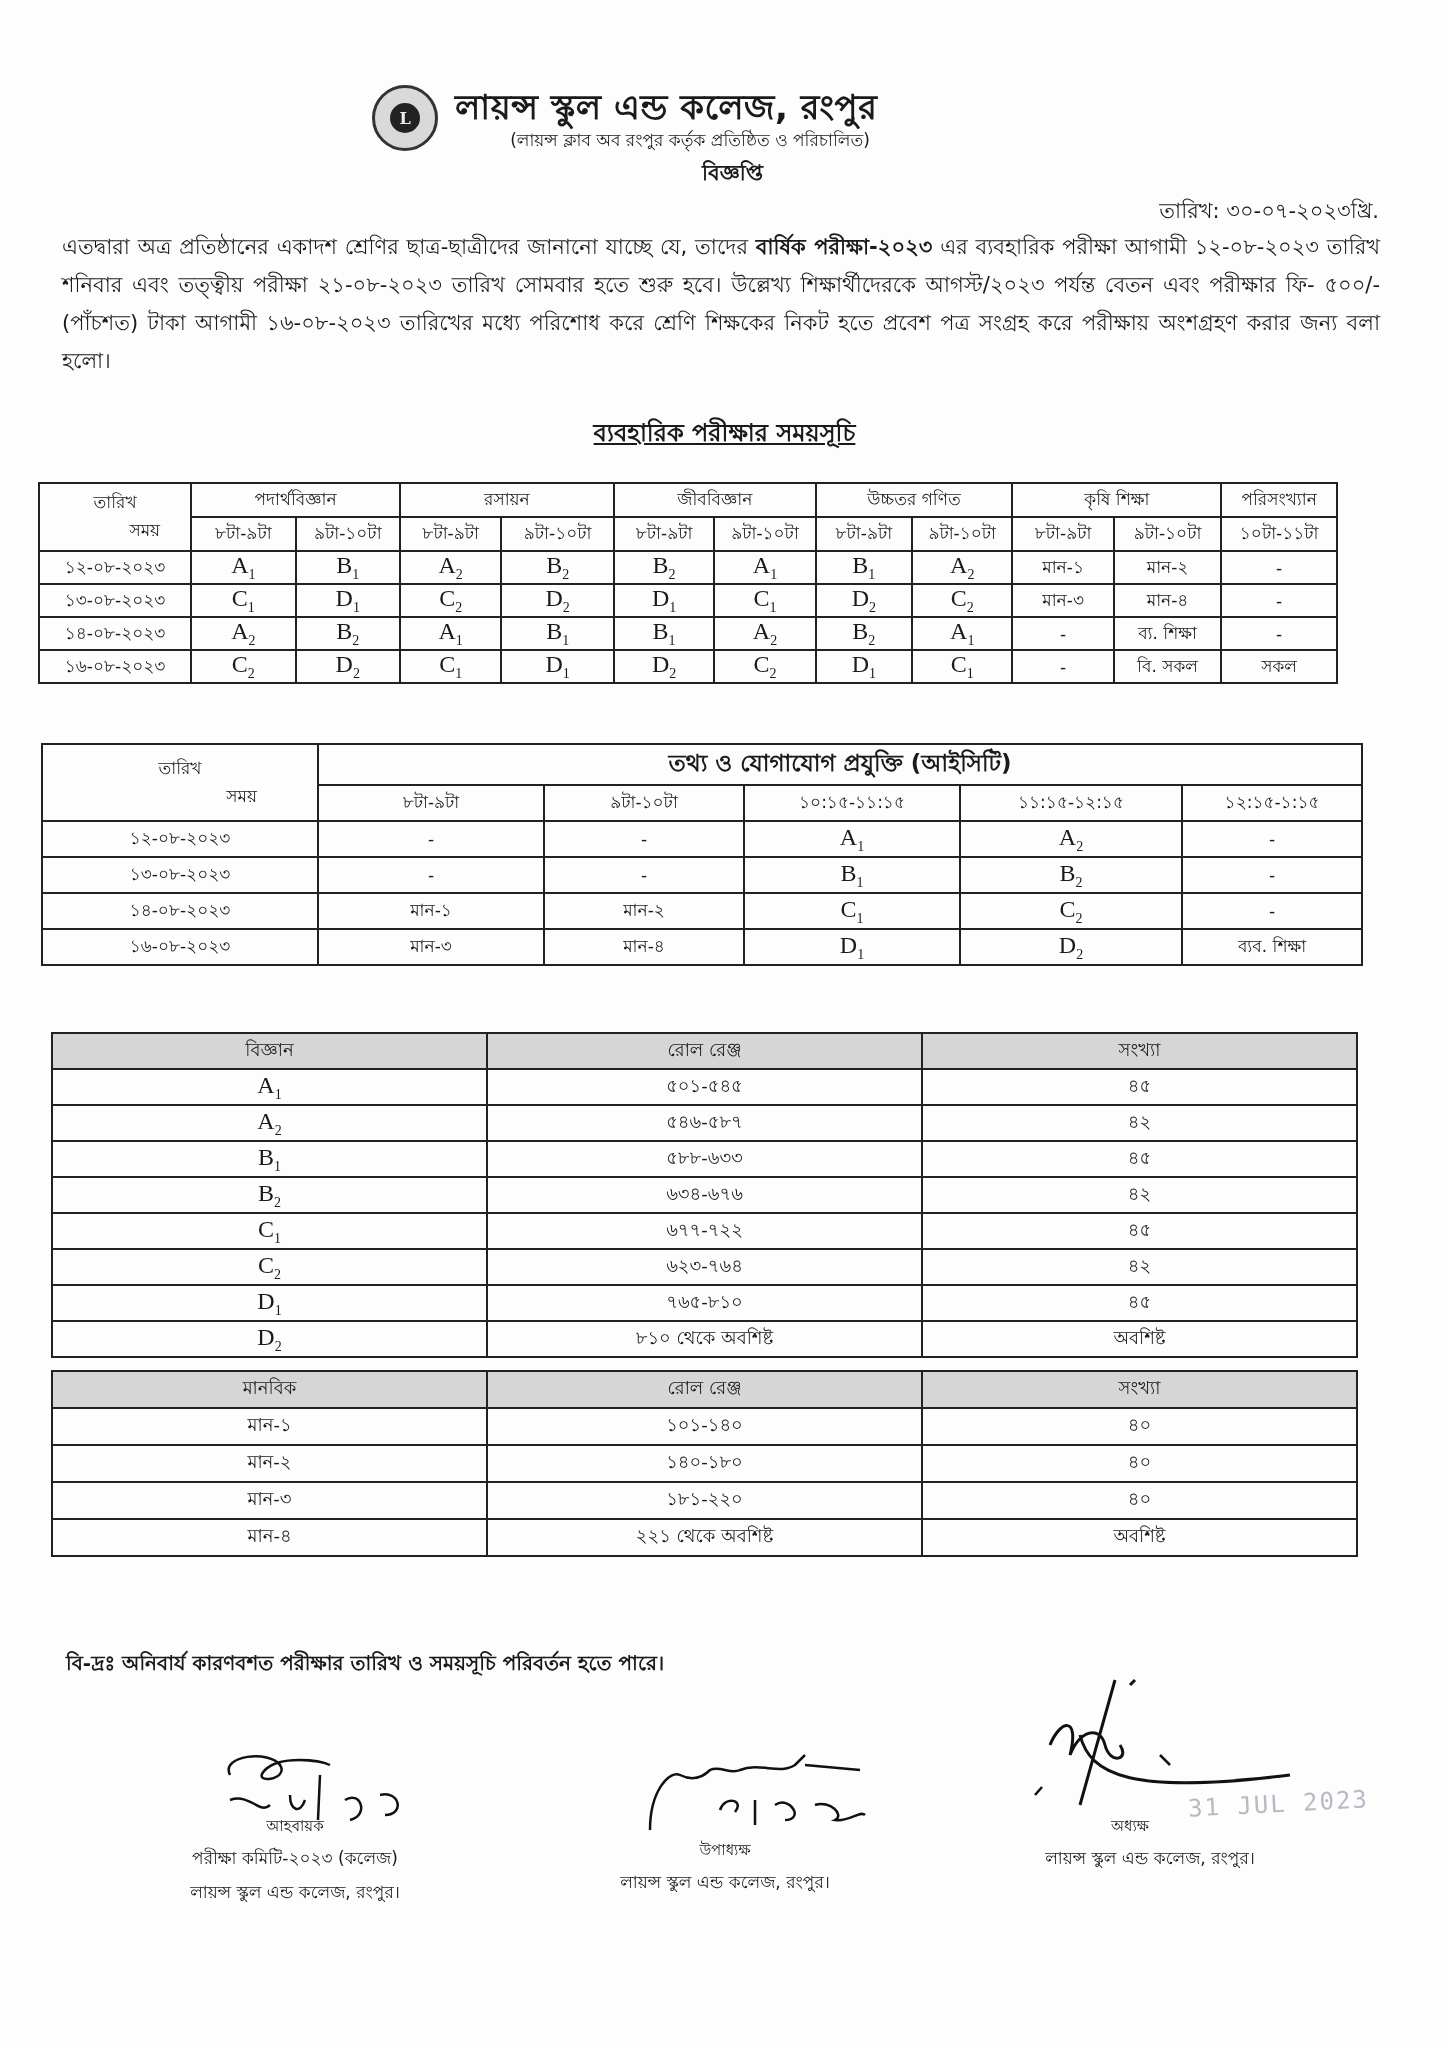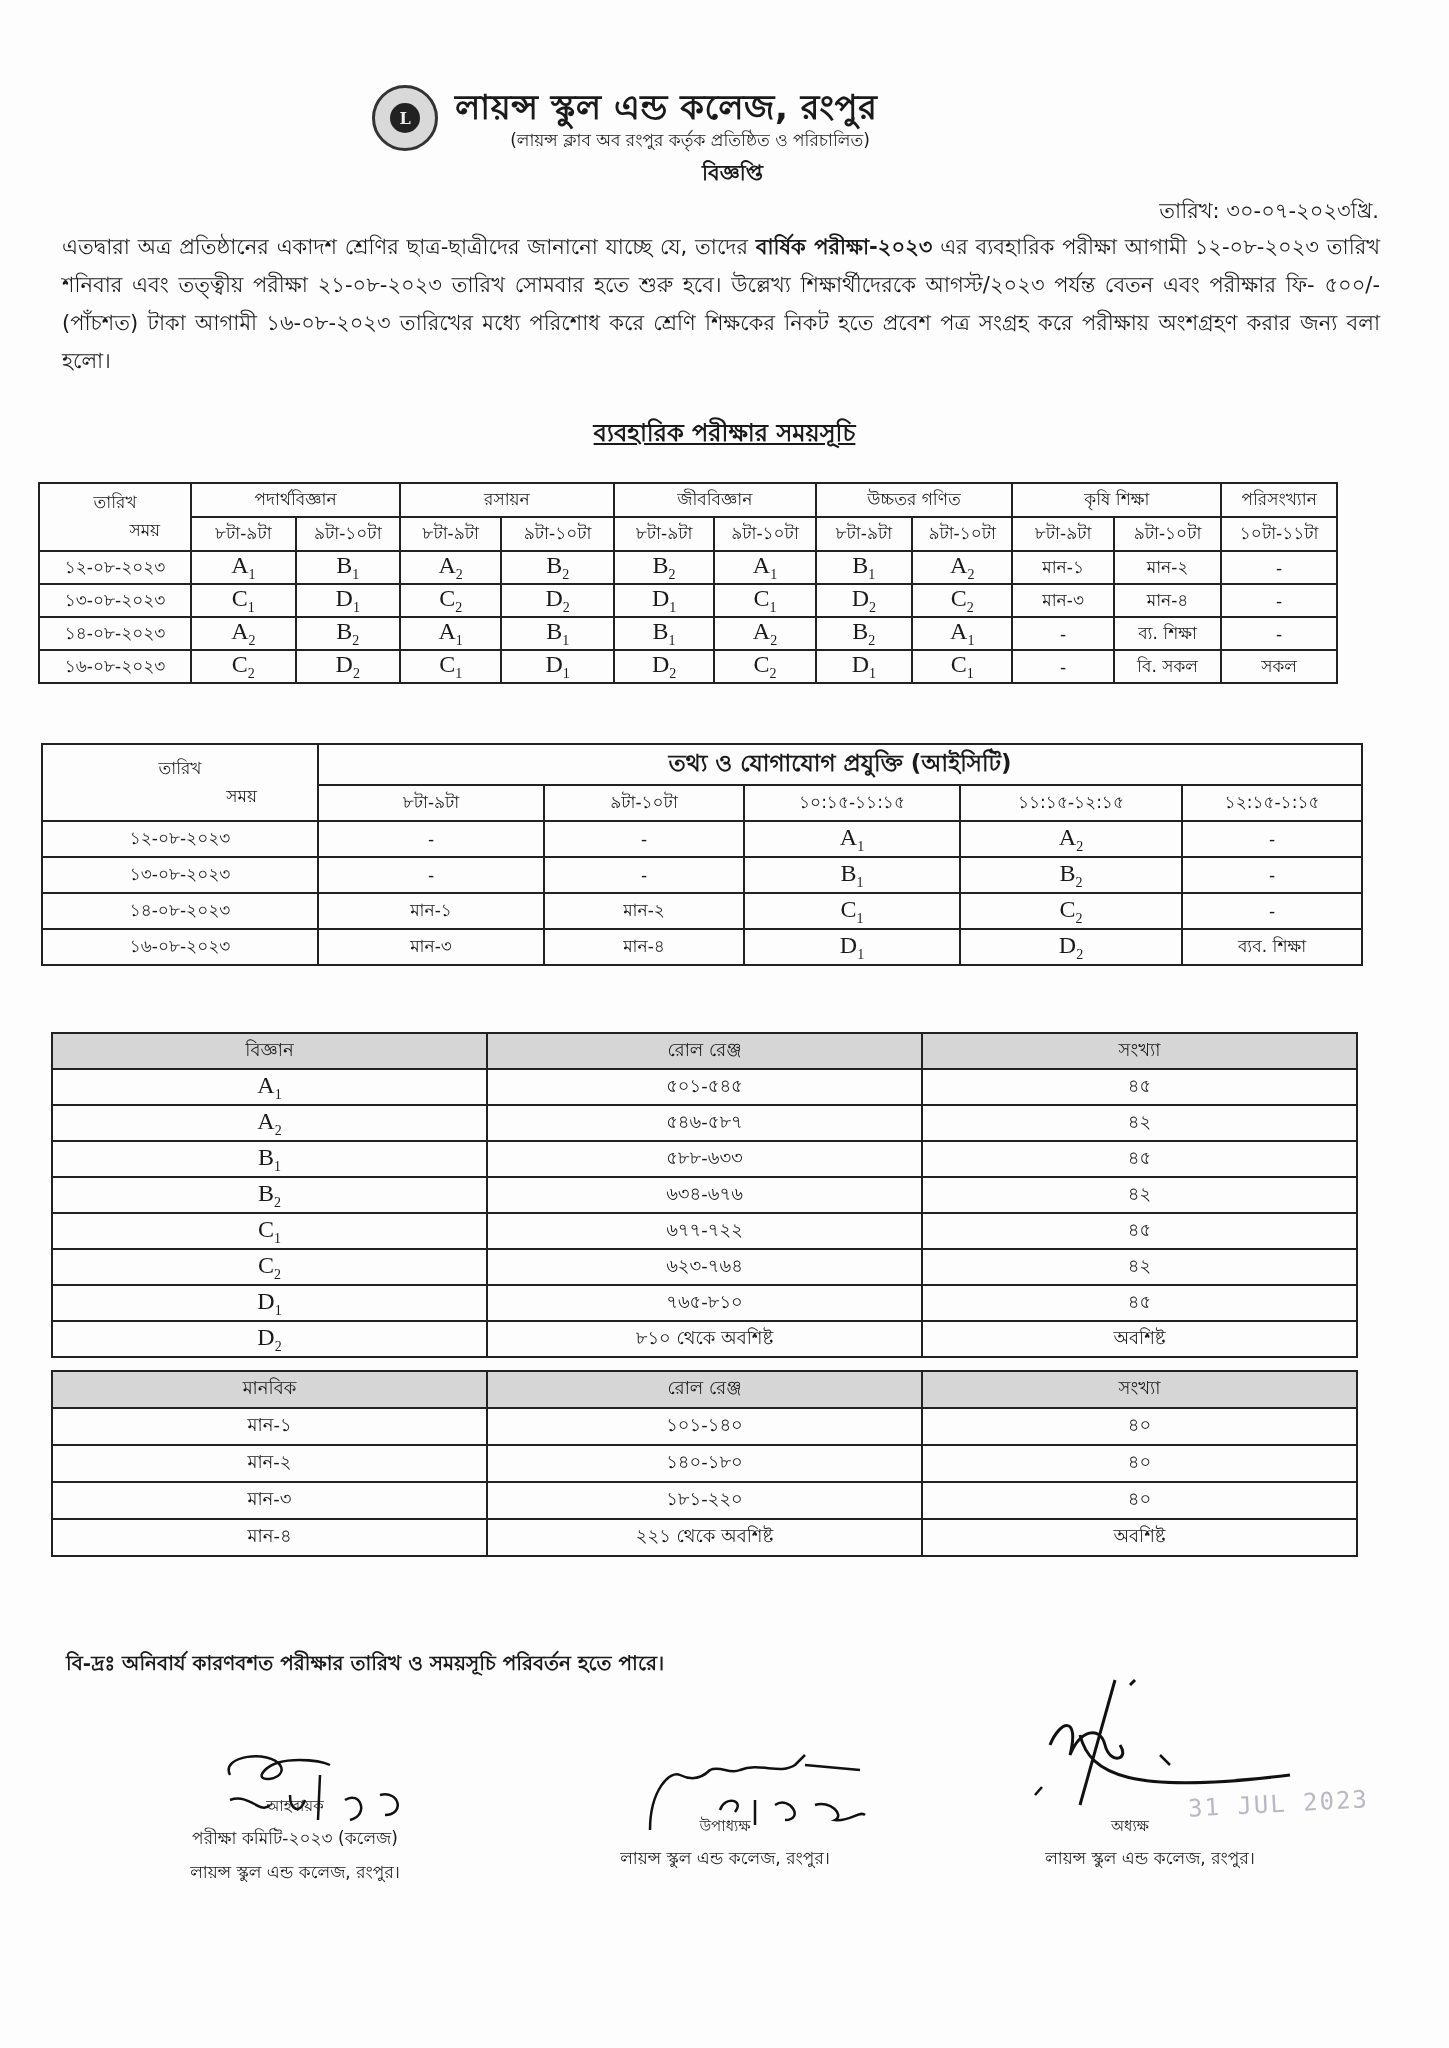--- a/index.html
+++ b/index.html
@@ -354,24 +354,24 @@
   <path d="M90 60 C95 45, 115 50, 105 62 M125 50 L125 75 M145 55 C160 45, 175 70, 155 70 M185 55 C200 50, 215 65, 205 70 C220 72, 230 60, 235 65" stroke="#111" stroke-width="2.5" fill="none"></path>
 </svg>
 <svg class="scribble" style="left:1020px;top:1675px" width="280" height="140">
   <path d="M95 5 L60 130 M110 10 L115 5 M30 70 C40 45, 60 40, 50 80 C60 55, 80 50, 85 70 C90 90, 110 85, 100 70 M60 60 C70 100, 110 120, 270 100" stroke="#111" stroke-width="3" fill="none"></path>
   <path d="M15 120 L22 112 M140 80 L150 90" stroke="#111" stroke-width="2.5" fill="none"></path>
 </svg>
 
 <div class="stamp">31 JUL 2023</div>
 
 <div class="sig sig1">
-  <span class="line role" style="margin-top:48px">আহবায়ক</span>
+  <span class="line role" style="margin-top:68px">আহবায়ক</span>
   <span class="line" style="margin-top:6px">পরীক্ষা কমিটি-২০২৩ (কলেজ)</span>
   <span class="line" style="margin-top:6px">লায়ন্স স্কুল এন্ড কলেজ, রংপুর।</span>
 </div>
 <div class="sig sig2">
-  <span class="line role" style="margin-top:68px">উপাধ্যক্ষ</span>
+  <span class="line role" style="margin-top:92px">উপাধ্যক্ষ</span>
   <span class="line" style="margin-top:6px">লায়ন্স স্কুল এন্ড কলেজ, রংপুর।</span>
 </div>
 <div class="sig sig3">
   <span class="line role" style="margin-top:114px;padding-right:40px">অধ্যক্ষ</span>
   <span class="line" style="margin-top:6px">লায়ন্স স্কুল এন্ড কলেজ, রংপুর।</span>
 </div>
 
 </body></html>

